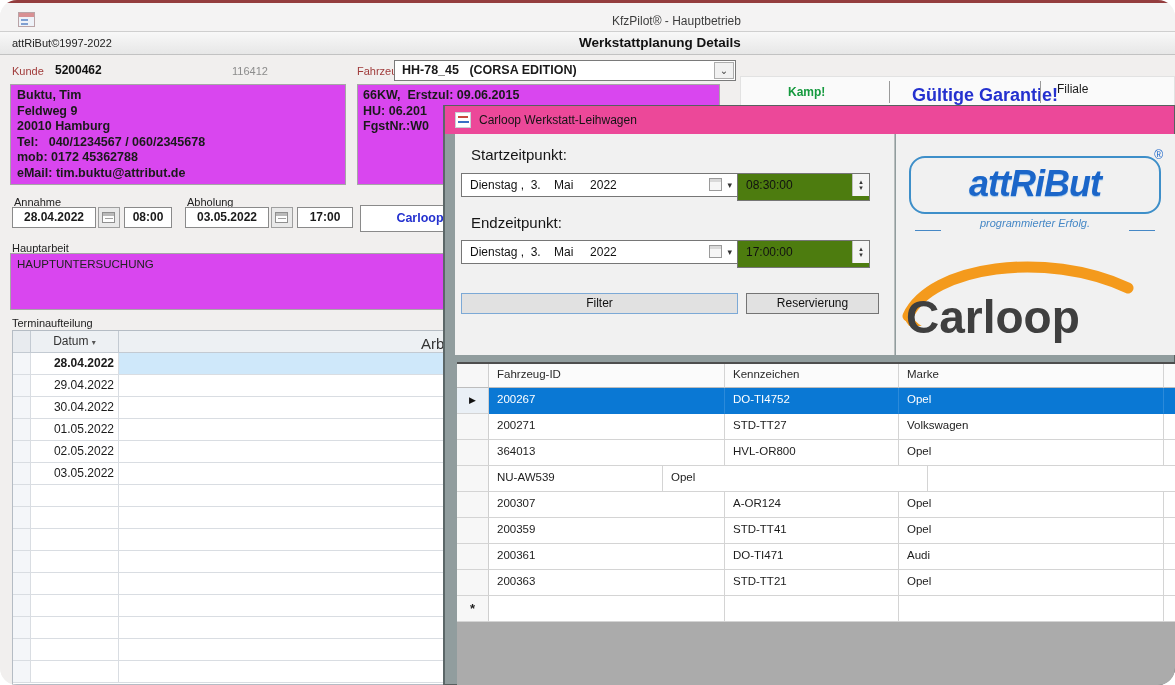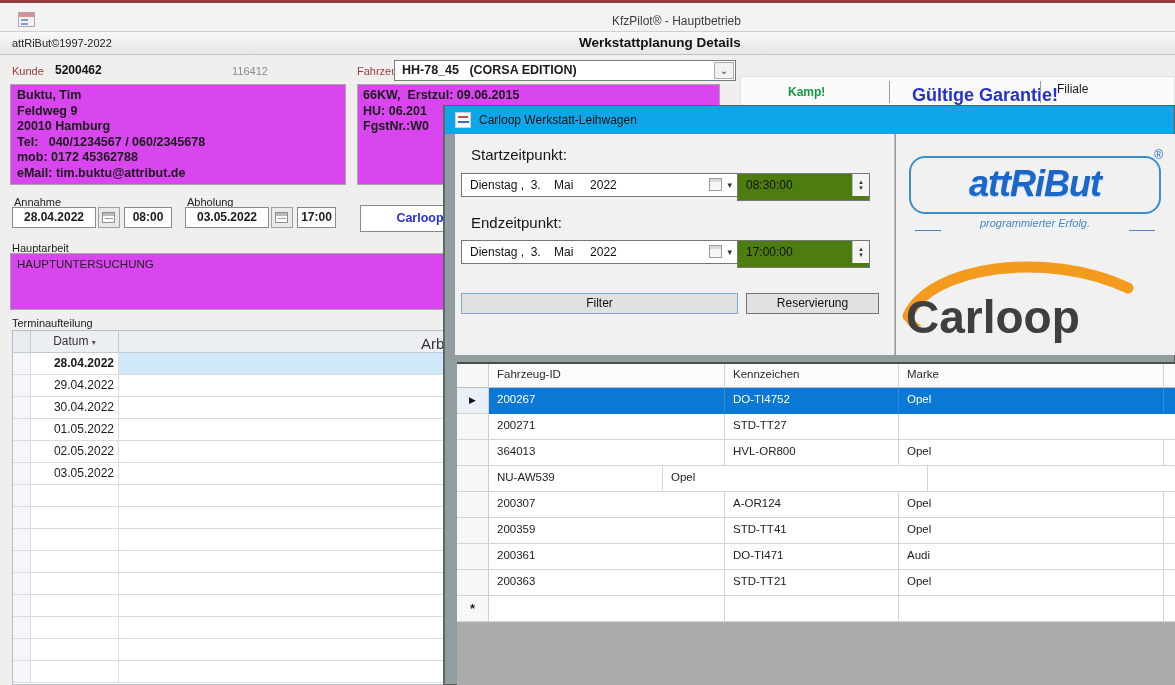--- a/index.html
+++ b/index.html
@@ -1,19 +1,19 @@
 <!DOCTYPE html>
 <html><head>
 <meta charset="utf-8">
 <style>
   * { margin:0; padding:0; box-sizing:border-box; }
   html,body { background:#ffffff; }
   #screen {
     position:relative; width:1175px; height:685px; overflow:hidden;
-    font-family:"Liberation Sans", sans-serif; background:#f4f3f3; color:#1a1a1a;
+    font-family:"Liberation Sans", sans-serif; background:#f4f3f3; color:#1a1a1a;border-radius:17px;
   }
   .abs { position:absolute; }
 
   
   .top-line { left:0; top:0; width:1175px; height:3px; background:#943d3e; }
   .app-titlebar { left:0; top:3px; width:1175px; height:28px; background:#f4f3f3; }
   .app-icon { left:18px; top:9px; width:17px; height:15px; border:1px solid #b9a3a6;
     background:linear-gradient(#d89093 0 4px, #eef2f8 4px); }
   .app-icon i { position:absolute; left:2px; width:7px; height:2px; background:#7f9fd1; }
   .app-icon i:nth-child(1){ top:6px; } .app-icon i:nth-child(2){ top:10px; }
@@ -70,21 +70,21 @@
   .srow .sel { width:18px; border-right:1px solid #d9dde2; background:#f4f6f9; }
   .srow .dat { width:88px; border-right:1px solid #d9dde2; text-align:right; padding-right:4px;
     font-size:12px; line-height:21px; color:#1a1a1a; background:#fff; }
   .srow .rst { flex:1; }
   .srow.current .dat { font-weight:bold; }
   .srow.current .rst { background:#cfe8fa; }
 
   
   .dialog { left:443px; top:105px; width:732px; height:580px; border:1px solid #57605f;
     border-left:2px solid #5c6768; background:#919d9e; z-index:10; }
-  .dlg-titlebar { position:absolute; left:0; top:0; width:100%; height:28px; background:#0ea5e9; }
+  .dlg-titlebar { position:absolute; left:0; top:0; width:100%; height:28px; background:#ec4899; }
   .dlg-icon { position:absolute; left:10px; top:6px; width:16px; height:16px; background:#fff; border:1px solid #c8d2d6; }
   .dlg-icon i { position:absolute; left:2px; width:10px; height:2px; }
   .dlg-icon i:nth-child(1){ top:3px; background:#c94a3e; }
   .dlg-icon i:nth-child(2){ top:8px; background:#3a6fc4; width:11px; }
   .dlg-title { position:absolute; left:34px; top:7px; font-size:12px; color:#141414; }
   .dlg-body { position:absolute; left:0; top:28px; width:730px; height:552px; }
 
   .panel { position:absolute; background:#f1f1f1; }
   .controls-panel { left:10px; top:0; width:440px; height:221px; border-right:1px solid #b9bebe; }
   .logo-panel { left:451px; top:0; width:279px; height:221px; }
@@ -191,21 +191,21 @@
     </div>
     <div class="abs field" style="left:124px; top:152px; width:48px;">08:00</div>
 
     <div class="abs lbl-blk" style="left:187px; top:141px;">Abholung</div>
     <div class="abs field" style="left:185px; top:152px; width:84px;">03.05.2022</div>
     <div class="abs cal-btn" style="left:271px; top:152px;">
       <div class="cal-glyph">
           <i></i>
         </div>
     </div>
-    <div class="abs field" style="left:297px; top:152px; width:39px;">17:00</div>
+    <div class="abs field" style="left:297px; top:152px; width:56px;">17:00</div>
 
     <div class="abs carloop-btn" style="top:150px;">Carloop</div>
 
     <div class="abs lbl-blk" style="left:12px; top:187px;">Hauptarbeit</div>
     <div class="abs box work-box" style="top:198px;">
       <div class="work-text">HAUPTUNTERSUCHUNG</div>
     </div>
 
     <div class="abs lbl-blk" style="left:12px; top:262px;">Terminaufteilung</div>
     <div class="abs sched" style="top:275px;">
@@ -375,20 +375,21 @@
           <div class="gc c-sel"><span class="row-arrow">▶</span></div>
           <div class="gc c-id">200267</div>
           <div class="gc c-kz">DO-TI4752</div>
           <div class="gc c-mk">Opel</div>
           <div class="gc c-x"></div>
         </div>
         <div class="grow">
           <div class="gc c-sel"></div>
           <div class="gc c-id">200271</div>
           <div class="gc c-kz">STD-TT27</div>
+          <div class="gc c-mk">Volkswagen</div>
           <div class="gc c-x"></div>
         </div>
         <div class="grow">
           <div class="gc c-sel"></div>
           <div class="gc c-id">364013</div>
           <div class="gc c-kz">HVL-OR800</div>
           <div class="gc c-mk">Opel</div>
           <div class="gc c-x"></div>
         </div>
         <div class="grow">

